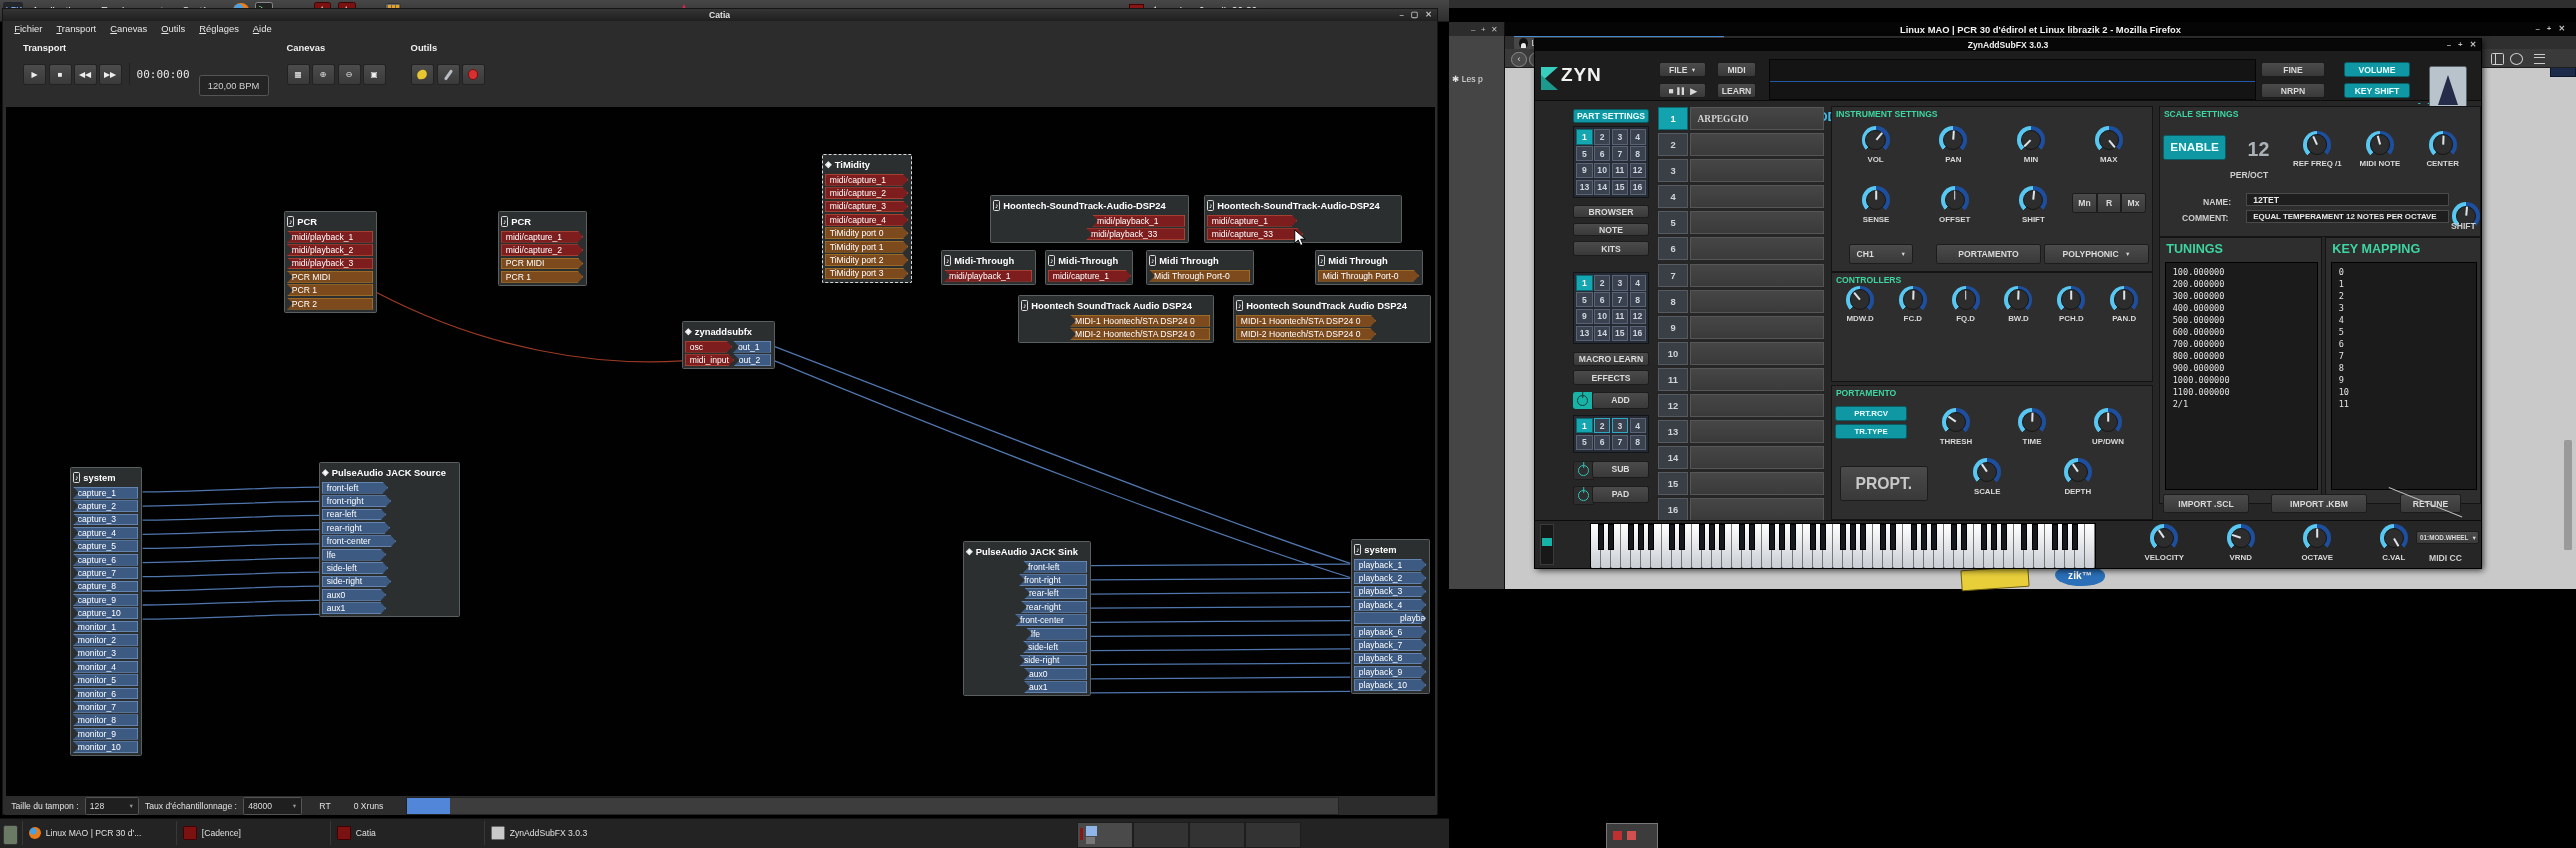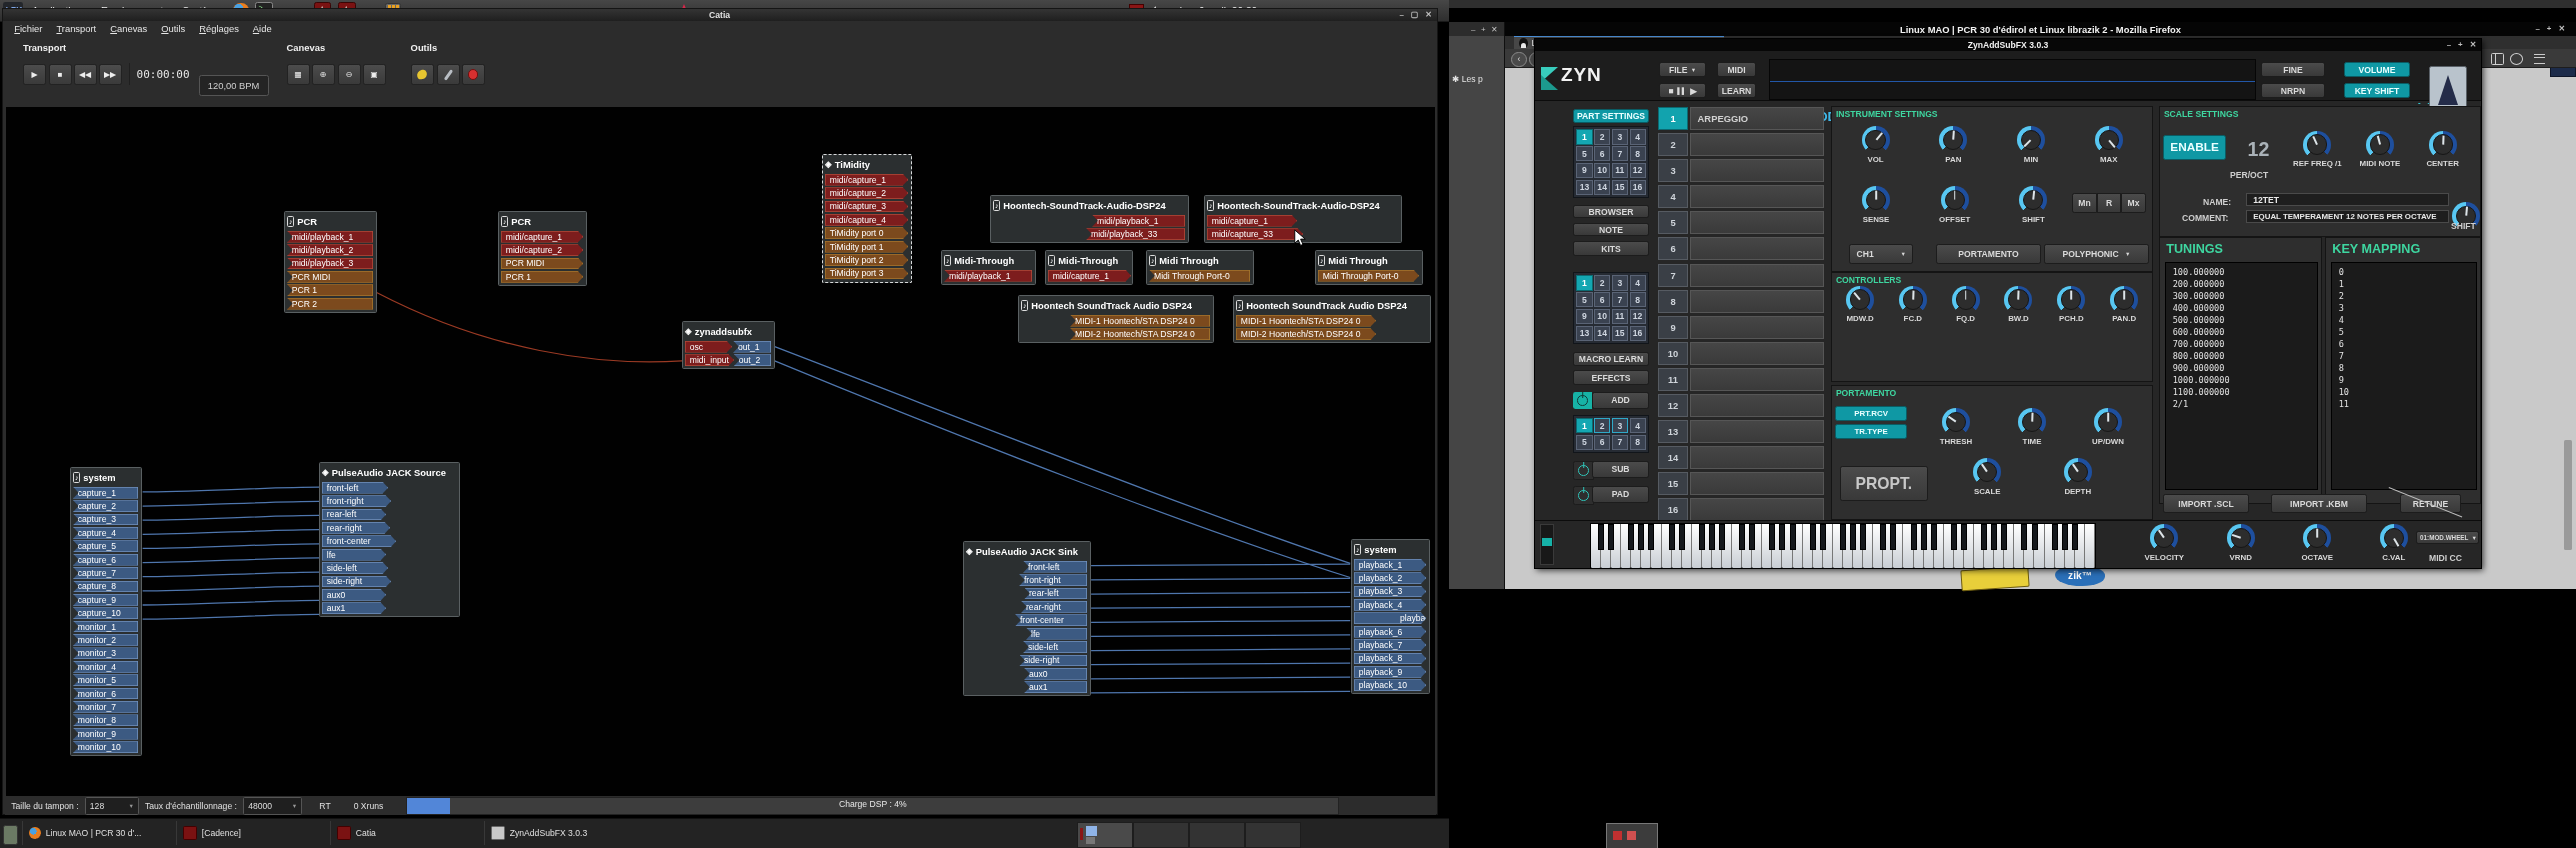--- a/index.html
+++ b/index.html
@@ -165,21 +165,21 @@
   .zgrid{display:grid;gap:1.6px;background:#262b33;padding:2.4px;border:0.8px solid #11151a;box-sizing:border-box;}
   .zgrid .cell{background:#3a4250;border:0.8px solid #5a6476;color:#cfd6e0;font-weight:bold;font-size:8.6px;
                display:flex;align-items:center;justify-content:center;}
   .zgrid .cell.sel{background:#14a7b2;color:#fff;border-color:#0c6b72;}
   .zgrid .cell.outl{border-color:#2fa9c8;}
   .prow{display:flex;gap:1.6px;margin-bottom:3.1px;height:23px;}
   .pnum{width:30px;background:#3a3f46;border:0.8px solid #565b62;color:#cfd4da;font-weight:bold;font-size:9.4px;
         display:flex;align-items:center;justify-content:center;box-sizing:border-box;}
   .pnum.sel{background:#12a3ae;color:#fff;border-color:#0b6a72;}
   .pname{flex:1;background:linear-gradient(#464646,#3a3a3a);border:0.8px solid #565656;display:flex;align-items:center;
-         padding-left:7px;font-weight:bold;font-size:9.4px;color:#d2d2d2;box-sizing:border-box;}
+         padding-left:7px;font-weight:bold;font-size:9.4px;color:#d2d2d2;box-sizing:border-box;font-family:Liberation Serif, serif;}
   .pwr{width:8.6px;height:8.6px;border:1.6px solid currentColor;border-radius:50%;position:relative;display:inline-block;}
   .pwr::after{content:"";position:absolute;left:50%;top:-3.9px;width:1.6px;height:5.5px;background:currentColor;transform:translateX(-50%);}
   .pwrbtn{position:absolute;width:19px;display:flex;align-items:center;justify-content:center;border-radius:2.4px 0 0 2.4px;}
   .zlist{background:#1b1b1b;border:0.8px solid #000;color:#e2e2e2;font-family:"Dej aVu Sans Mono",monospace;
          font-size:8.6px;line-height:12px;padding:3.9px 7px;overflow:hidden;box-sizing:border-box;}
   .zfield{position:absolute;background:#1e1e1e;border:0.8px solid #4a4a4a;color:#e8e8e8;font-weight:bold;
           display:flex;align-items:center;padding:0 6.3px;box-sizing:border-box;}
   .zlabel{position:absolute;font-size:8.6px;font-weight:bold;color:#cfcfcf;white-space:nowrap;text-align:right;}
   .retune-line{position:absolute;width:79px;height:0.8px;background:#bbb;transform:rotate(22deg);transform-origin:left top;}
   
@@ -488,21 +488,20 @@
         </span>
       <span>Taux d'échantillonnage :</span>
       <span class="sdrop" style="width:49px">
           <span>48000</span>
           <span class="sarrow">▼</span>
         </span>
       <span style="margin:0 11px">RT</span>
       <span style="margin:0 12px">0 Xruns</span>
       <div id="dsp-track">
         <div id="dsp-fill"></div>
-        <div id="dsp-text">Charge DSP : 4%</div>
       </div>
     </div>
   </div>
 
   <div id="bgwin">
     <div class="bg-title">
       <span>–</span>
       <span>+</span>
       <span>✕</span>
     </div>

